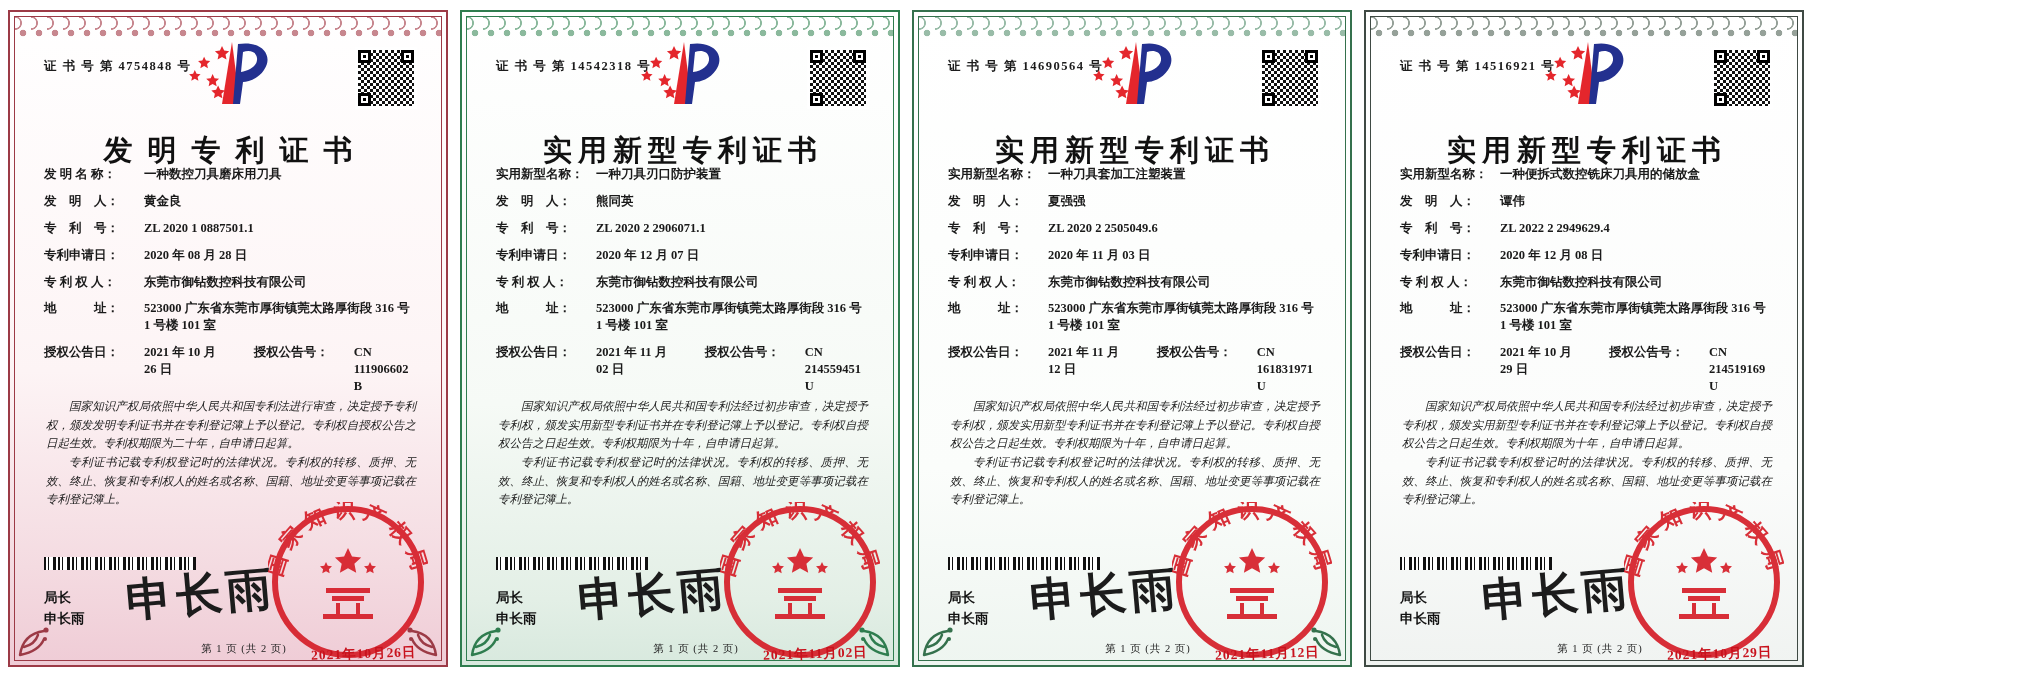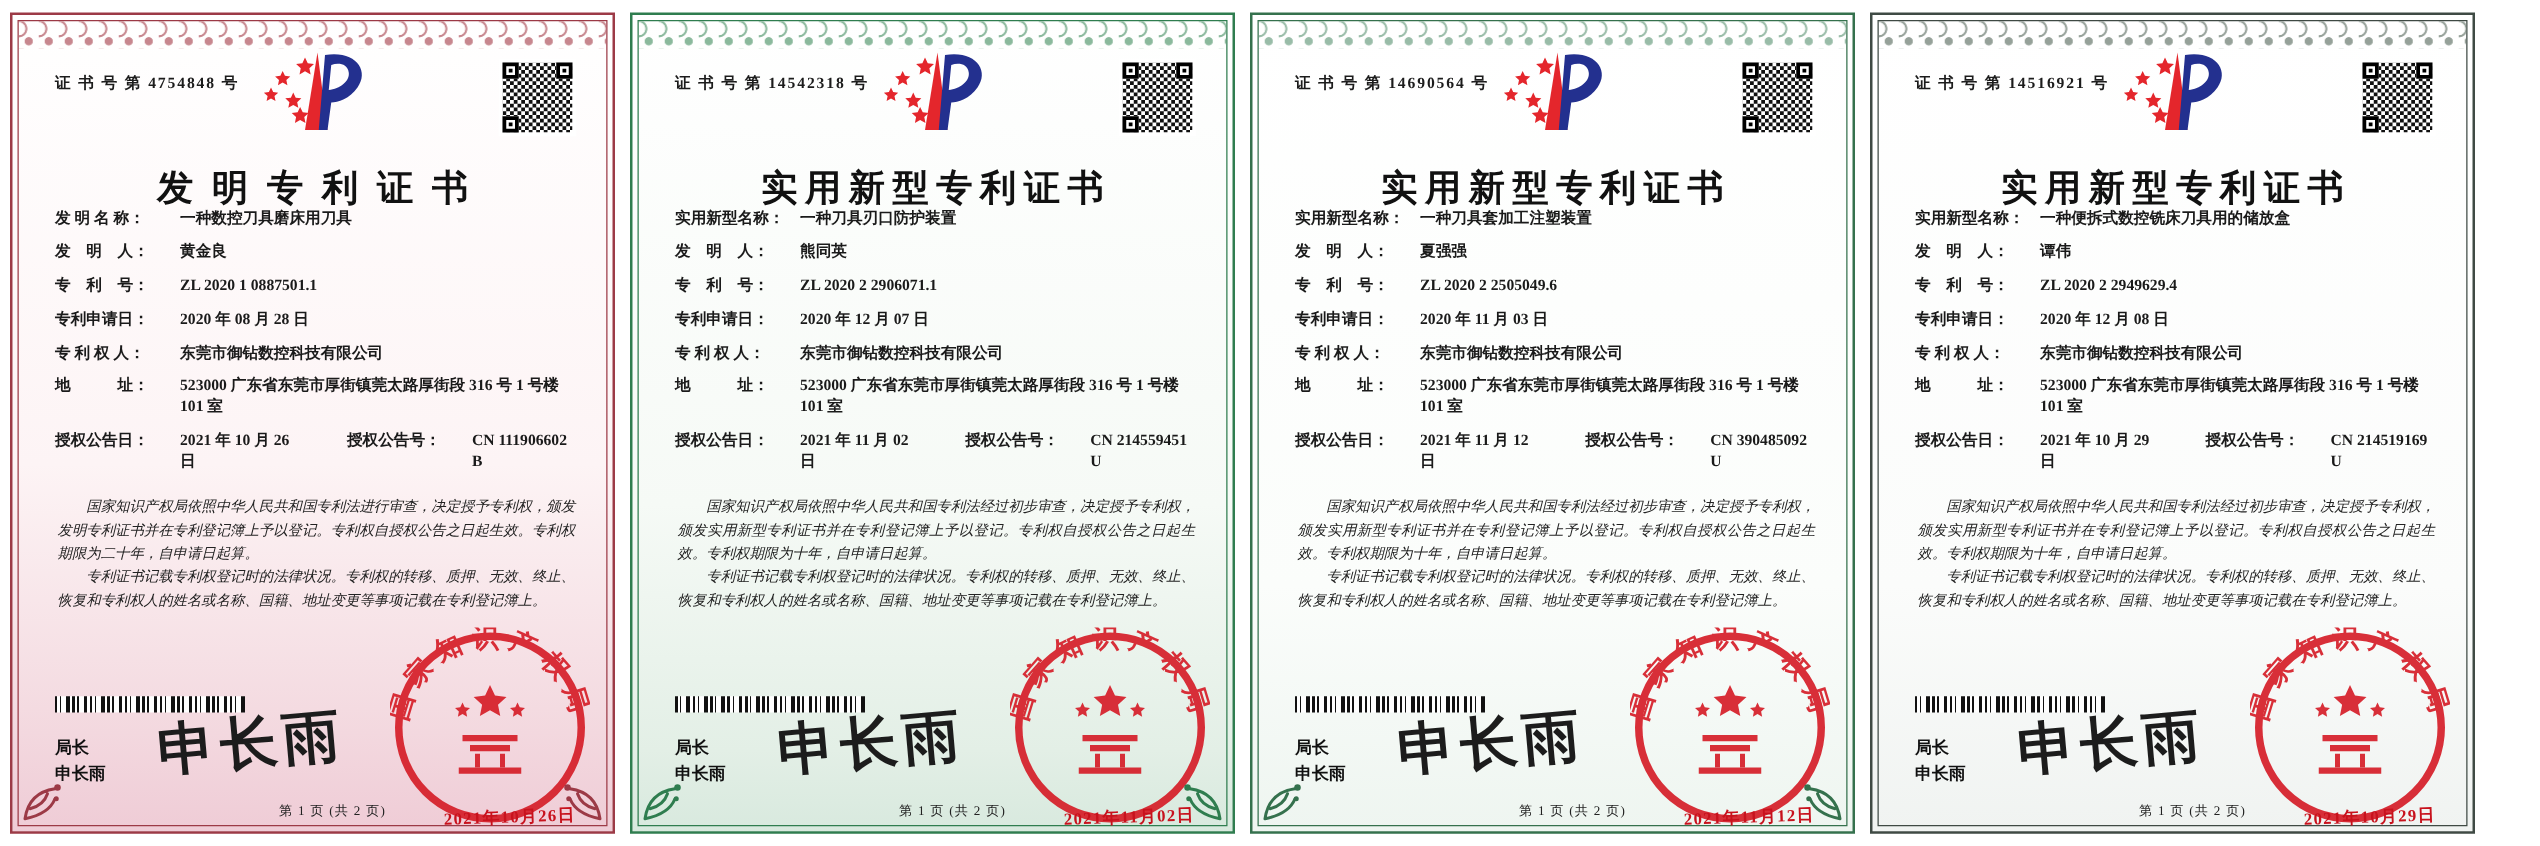--- a/index.html
+++ b/index.html
@@ -1,18 +1,18 @@
 <!DOCTYPE html>
 <html><head>
 <meta charset="utf-8">
 <style>
   html,body{margin:0;padding:0;background:#ffffff;}
   body{width:2032px;height:677px;font-family:"Liberation Serif","DejaVu Serif",serif;}
   .sheet{display:flex;gap:12px;padding:10px 8px;box-sizing:border-box;}
-  .cert{position:relative;width:484px;height:657px;box-sizing:border-box;
+  .cert{position:relative;width:440px;height:657px;box-sizing:border-box;
         border:2px solid var(--bc);background:var(--bg);overflow:hidden;flex:none;}
   .cert[data-theme="red"]  {--bc:#9c3a46;--band:#b05560;--bg:linear-gradient(180deg,#ffffff 0%,#fdf4f5 55%,#f4dbe1 85%,#efccd6 100%);}
   .cert[data-theme="green"]{--bc:#2f7d4f;--band:#5b9c74;--bg:linear-gradient(180deg,#ffffff 0%,#f6faf6 60%,#e3efe6 90%,#d8e9de 100%);}
   .cert[data-theme="green2"]{--bc:#35714d;--band:#6fa184;--bg:linear-gradient(180deg,#ffffff 0%,#fbfdfb 70%,#eef5f0 100%);}
   .cert[data-theme="dark"] {--bc:#3f4a44;--band:#6a7a6f;--bg:linear-gradient(180deg,#ffffff 0%,#fbfcfb 70%,#f0f3f1 100%);}
   .inner{position:absolute;inset:4px;border:1px solid var(--bc);pointer-events:none;}
   .band{position:absolute;top:5px;left:5px;right:5px;height:22px;opacity:.7;
     background:
       radial-gradient(circle at 8px 16px, var(--band) 3px, transparent 3.6px),
       radial-gradient(circle at 0px 6px, transparent 5px, var(--band) 5.5px, var(--band) 6.6px, transparent 7.2px);
@@ -298,21 +298,21 @@
           <span class="val">东莞市御钻数控科技有限公司</span>
         </div>
       <div class="row">
           <span class="lab">地　　　址：</span>
           <span class="val">523000 广东省东莞市厚街镇莞太路厚街段 316 号 1 号楼 101 室</span>
         </div>
       <div class="row grant">
         <span class="lab">授权公告日：</span>
           <span class="val">2021 年 11 月 12 日</span>
         <span class="lab g2">授权公告号：</span>
-          <span class="val">CN 390485092 U</span>
+          <span class="val">CN 161831971 U</span>
       </div>
     </div>
     <div class="paras">
       <p>国家知识产权局依照中华人民共和国专利法经过初步审查，决定授予专利权，颁发实用新型专利证书并在专利登记簿上予以登记。专利权自授权公告之日起生效。专利权期限为十年，自申请日起算。</p>
       <p>专利证书记载专利权登记时的法律状况。专利权的转移、质押、无效、终止、恢复和专利权人的姓名或名称、国籍、地址变更等事项记载在专利登记簿上。</p>
     </div>
     <div class="barcode"></div>
     <div class="director">
       <div>局长</div>
       <div>申长雨</div>
@@ -378,21 +378,21 @@
       <div class="row">
           <span class="lab">实用新型名称：</span>
           <span class="val">一种便拆式数控铣床刀具用的储放盒</span>
         </div>
       <div class="row">
           <span class="lab">发　明　人：</span>
           <span class="val">谭伟</span>
         </div>
       <div class="row">
           <span class="lab">专　利　号：</span>
-          <span class="val">ZL 2020 2 2949629.4</span>
+          <span class="val">ZL 2022 2 2949629.4</span>
         </div>
       <div class="row">
           <span class="lab">专利申请日：</span>
           <span class="val">2020 年 12 月 08 日</span>
         </div>
       <div class="row">
           <span class="lab">专 利 权 人：</span>
           <span class="val">东莞市御钻数控科技有限公司</span>
         </div>
       <div class="row">

